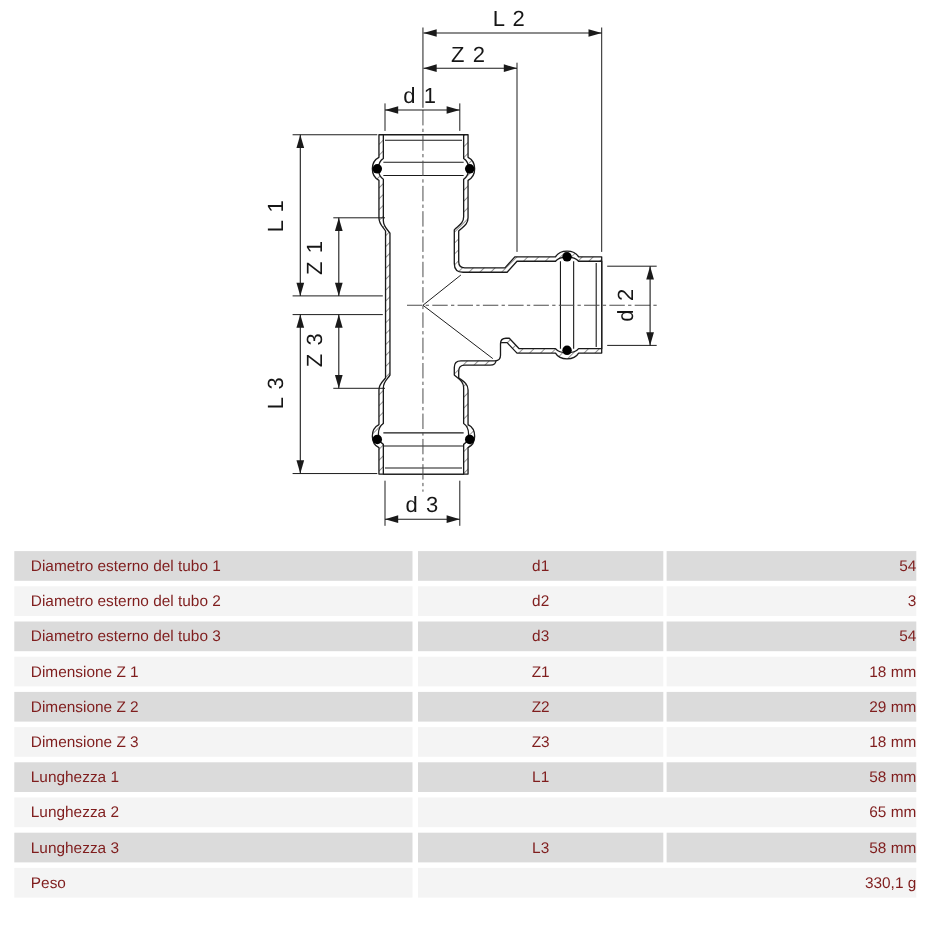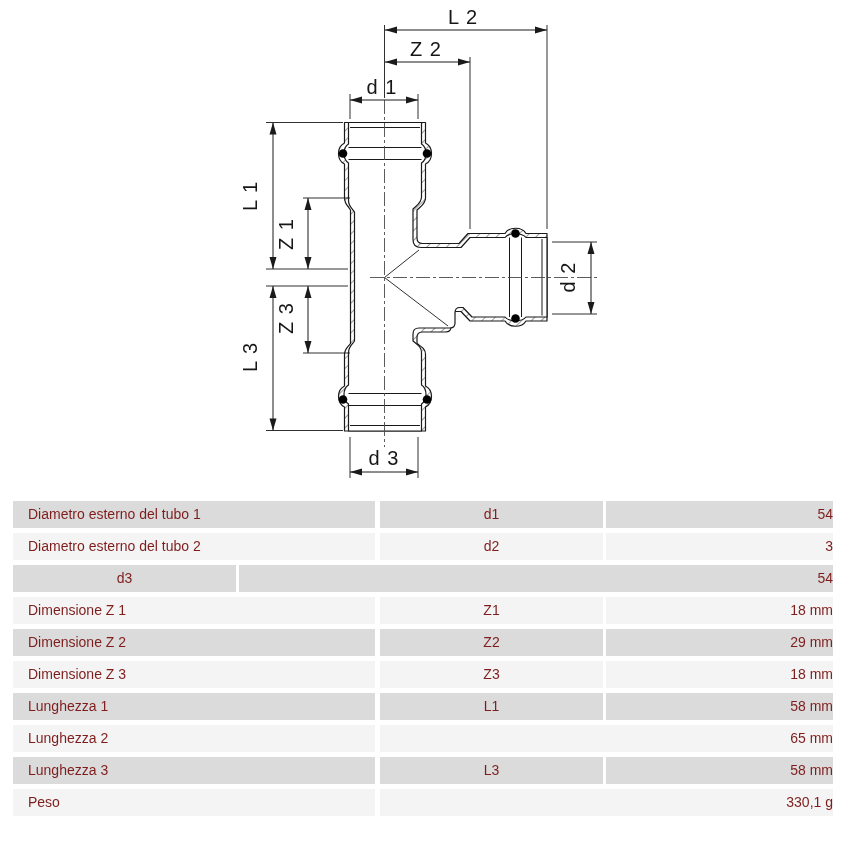--- a/index.html
+++ b/index.html
@@ -167,20 +167,21 @@
       <div class="c1">Diametro esterno del tubo 1</div>
       <div class="c2">d1</div>
       <div class="c3">54</div>
     </div>
     <div class="trow light">
       <div class="c1">Diametro esterno del tubo 2</div>
       <div class="c2">d2</div>
       <div class="c3">3</div>
     </div>
     <div class="trow dark">
+      <div class="c1">Diametro esterno del tubo 3</div>
       <div class="c2">d3</div>
       <div class="c3">54</div>
     </div>
     <div class="trow light">
       <div class="c1">Dimensione Z 1</div>
       <div class="c2">Z1</div>
       <div class="c3">18 mm</div>
     </div>
     <div class="trow dark">
       <div class="c1">Dimensione Z 2</div>

